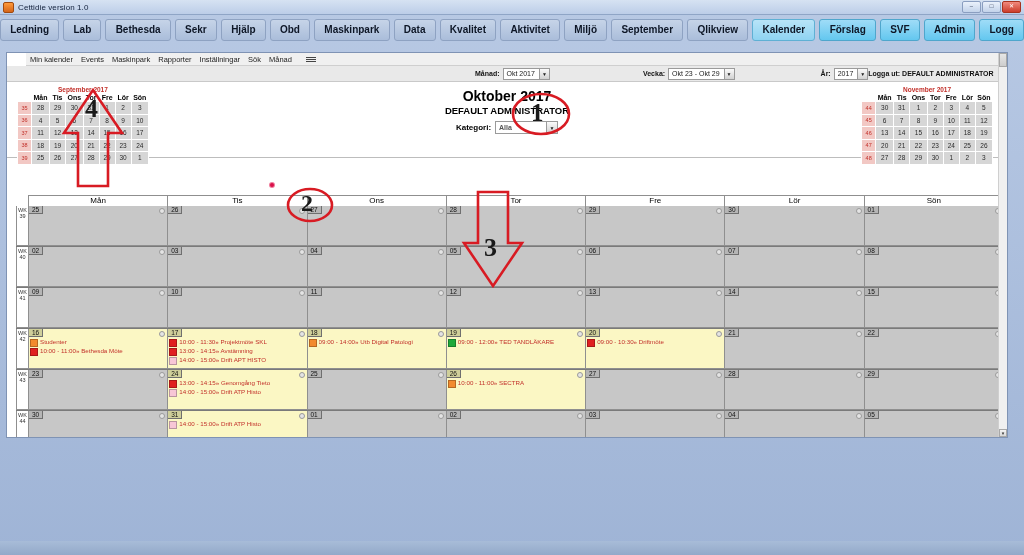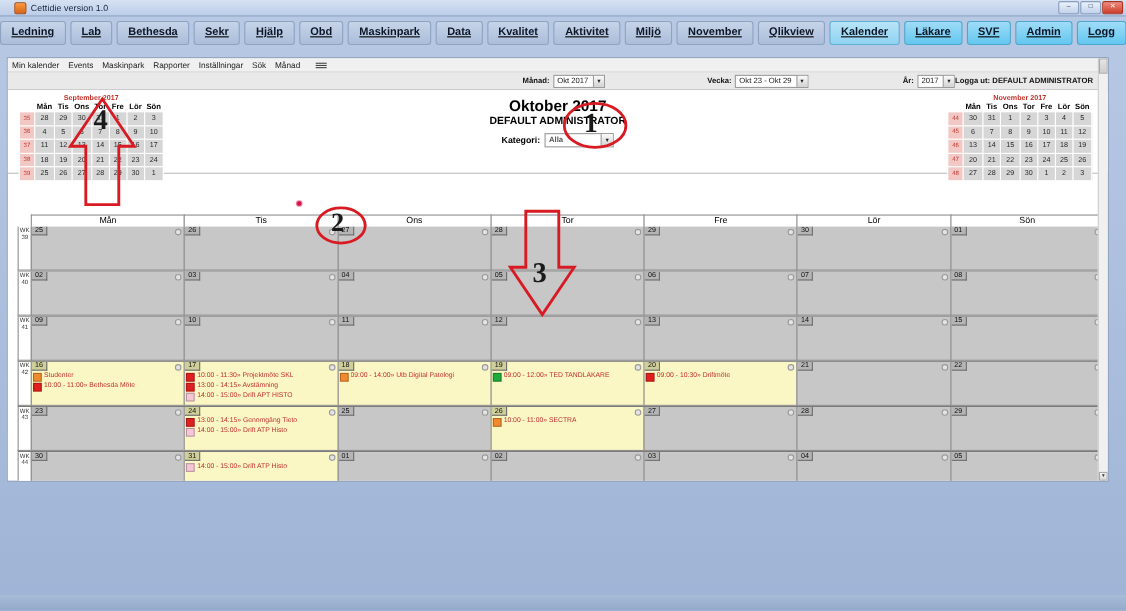--- a/index.html
+++ b/index.html
@@ -11,39 +11,39 @@
   .window{
     position:absolute;left:0;top:0;width:1024px;height:555px;
     background:linear-gradient(#b8c9e4,#9fb4d6);
     box-sizing:border-box;
   }
   
   .titlebar{
     height:14px;display:flex;align-items:center;
     background:linear-gradient(#d6e2f2,#bccde8);
     border-bottom:1px solid #8fa5c6;
-    padding-left:13px;
+    padding-left:3px;
   }
   .tb-icon{
     width:9px;height:9px;border-radius:2px;
     background:linear-gradient(#ff9a3c,#d4651a);
     border:1px solid #a04a10;margin-right:4px;
   }
   .tb-title{font-size:8px;color:#12203a;letter-spacing:.1px;}
   .tb-btns{margin-left:auto;display:flex;gap:1px;padding-right:3px;}
   .tb-btn{
     width:17px;height:10px;border:1px solid #8a9ec0;border-radius:2px;
     background:linear-gradient(#eaf1fb,#c3d3ea);
     font-size:6px;line-height:9px;text-align:center;color:#23304a;
   }
   .tb-btn.close{background:linear-gradient(#f08a7e,#cc3d2b);border-color:#a8331f;color:#fff;}
   
   .navbar{
     height:30px;display:flex;align-items:center;
-    padding:0 0;gap:4px;text-decoration:underline;
+    padding:0 0;gap:4px;
   }
   .navbtn{
     flex:1 1 auto;height:20px;line-height:19px;text-align:center;
     font-size:10px;font-weight:bold;color:#0d1626;
     background:linear-gradient(#c6d4e8,#aabdda);
     border:1px solid #8ea2c2;border-radius:3px;
     white-space:nowrap;
   }
   .navbtn.hl{
     background:linear-gradient(#9fdcf7,#63c7ef);
@@ -55,21 +55,21 @@
   }
   
   .client{
     position:absolute;left:6px;top:52px;width:1000px;height:384px;
     background:#ffffff;border:1px solid #7f93b4;
     overflow:hidden;
   }
   
   .menustrip{
     height:12px;background:#f0f0f0;border-bottom:1px solid #cfcfcf;
-    display:flex;align-items:center;position:relative;
+    display:flex;align-items:center;position:relative;margin-left:19px;
   }
   .menustrip .mi{font-size:7.5px;color:#1d1d1d;padding:0 4px;white-space:nowrap;}
   .menustrip .gripicon{
     margin-left:10px;width:10px;height:7px;
     background:
       linear-gradient(#444,#444) 0 1px/10px 1px no-repeat,
       linear-gradient(#444,#444) 0 3px/10px 1px no-repeat,
       linear-gradient(#444,#444) 0 5px/10px 1px no-repeat;
   }
   
@@ -221,24 +221,24 @@
       <div class="navbtn">Lab</div>
       <div class="navbtn">Bethesda</div>
       <div class="navbtn">Sekr</div>
       <div class="navbtn">Hjälp</div>
       <div class="navbtn">Obd</div>
       <div class="navbtn">Maskinpark</div>
       <div class="navbtn">Data</div>
       <div class="navbtn">Kvalitet</div>
       <div class="navbtn">Aktivitet</div>
       <div class="navbtn">Miljö</div>
-      <div class="navbtn">November</div>
+      <div class="navbtn">September</div>
       <div class="navbtn">Qlikview</div>
       <div class="navbtn sel">Kalender</div>
-      <div class="navbtn hl">Läkare</div>
+      <div class="navbtn hl">Förslag</div>
       <div class="navbtn hl">SVF</div>
       <div class="navbtn hl">Admin</div>
       <div class="navbtn hl">Logg</div>
     </div>
 
   <div class="client">
 
     <div class="menustrip">
       <div class="mi">Min kalender</div>
       <div class="mi">Events</div>

